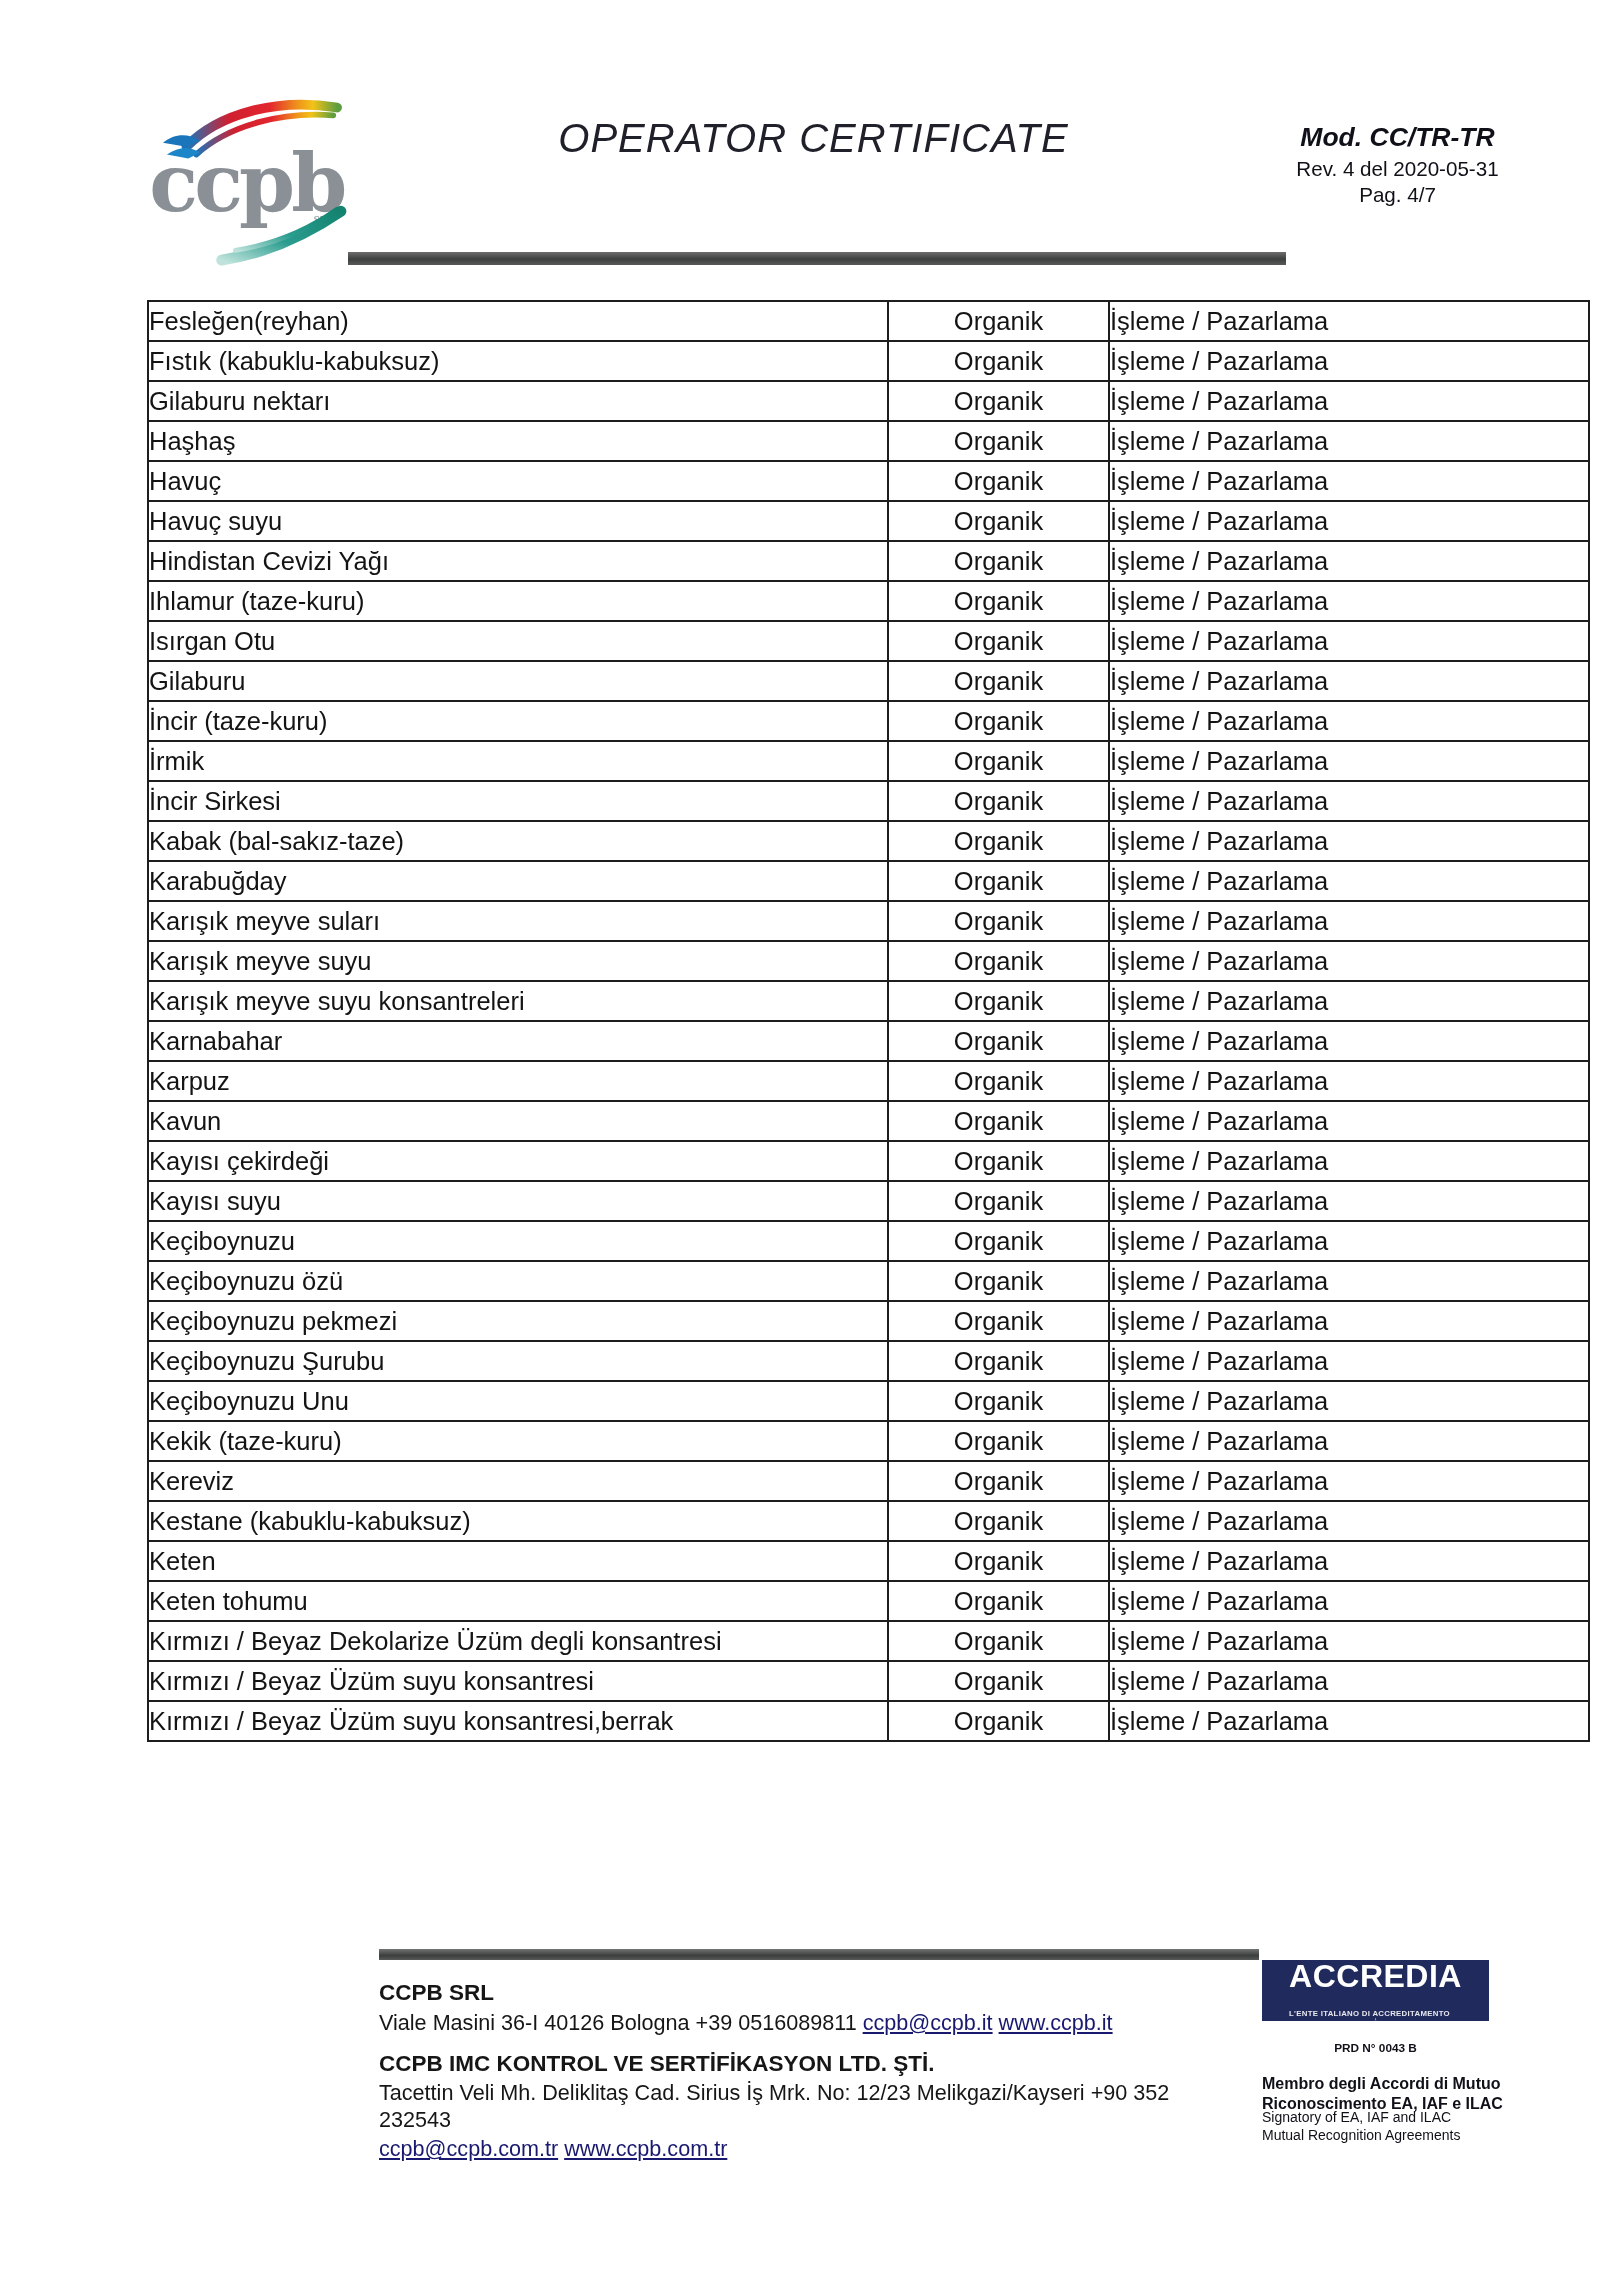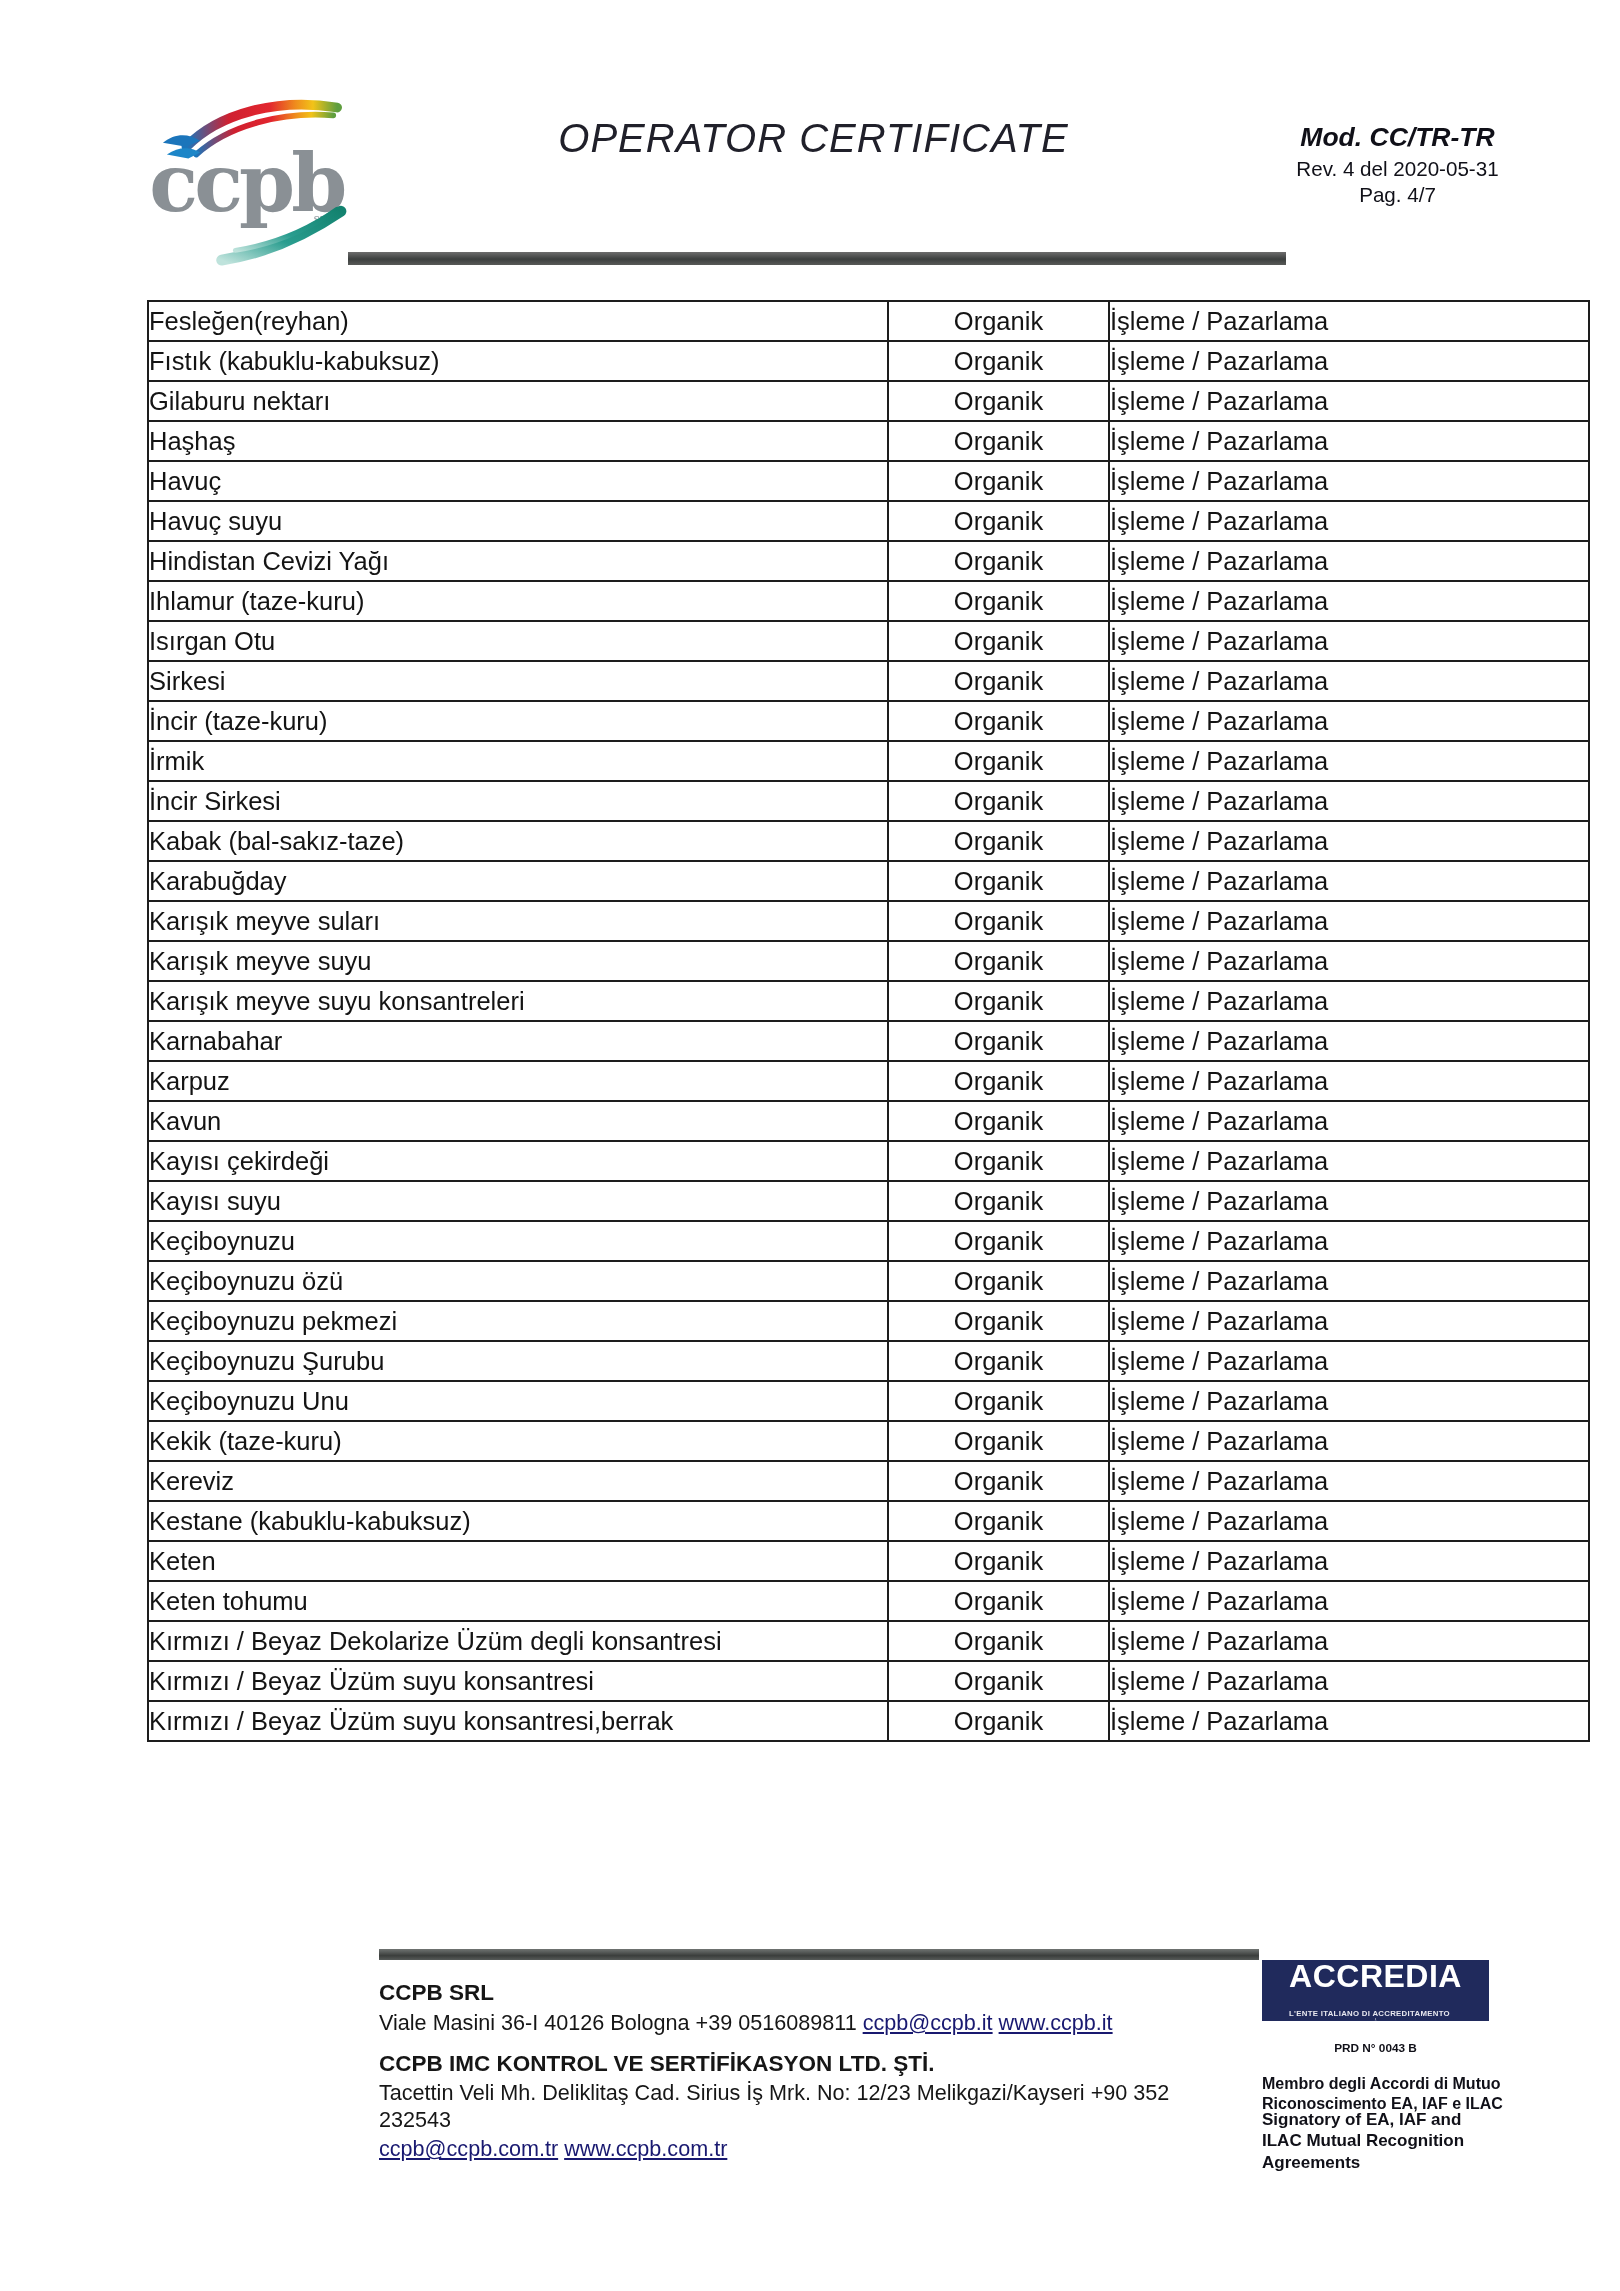--- a/index.html
+++ b/index.html
@@ -88,21 +88,21 @@
   .prd-line{
     position:absolute;left:1262px;top:2041px;width:227px;text-align:center;
     font-size:11.8px;font-weight:bold;color:#101018;
   }
   .membro-line{
     position:absolute;left:1262px;top:2074px;width:314px;
     font-size:16px;font-weight:bold;color:#101018;line-height:1.25;
   }
   .signatory-line{
     position:absolute;left:1262px;top:2109px;width:206px;
-    font-size:17px;font-weight:bold;color:#101018;line-height:1.25;
+    font-size:14px;font-weight:normal;color:#101018;line-height:1.25;
   }
 </style>
 </head>
 <body>
 
 <div class="page">
 
   <div class="logo">
     <svg width="211" height="181" viewBox="0 0 215 185">
       <defs>
@@ -196,21 +196,21 @@
           <td class="product">Ihlamur (taze-kuru)</td>
           <td class="status">Organik</td>
           <td class="activity">İşleme / Pazarlama</td>
         </tr>
         <tr>
           <td class="product">Isırgan Otu</td>
           <td class="status">Organik</td>
           <td class="activity">İşleme / Pazarlama</td>
         </tr>
         <tr>
-          <td class="product">Sirkesi</td>
+          <td class="product">Gilaburu</td>
           <td class="status">Organik</td>
           <td class="activity">İşleme / Pazarlama</td>
         </tr>
         <tr>
           <td class="product">İncir (taze-kuru)</td>
           <td class="status">Organik</td>
           <td class="activity">İşleme / Pazarlama</td>
         </tr>
         <tr>
           <td class="product">İrmik</td>

